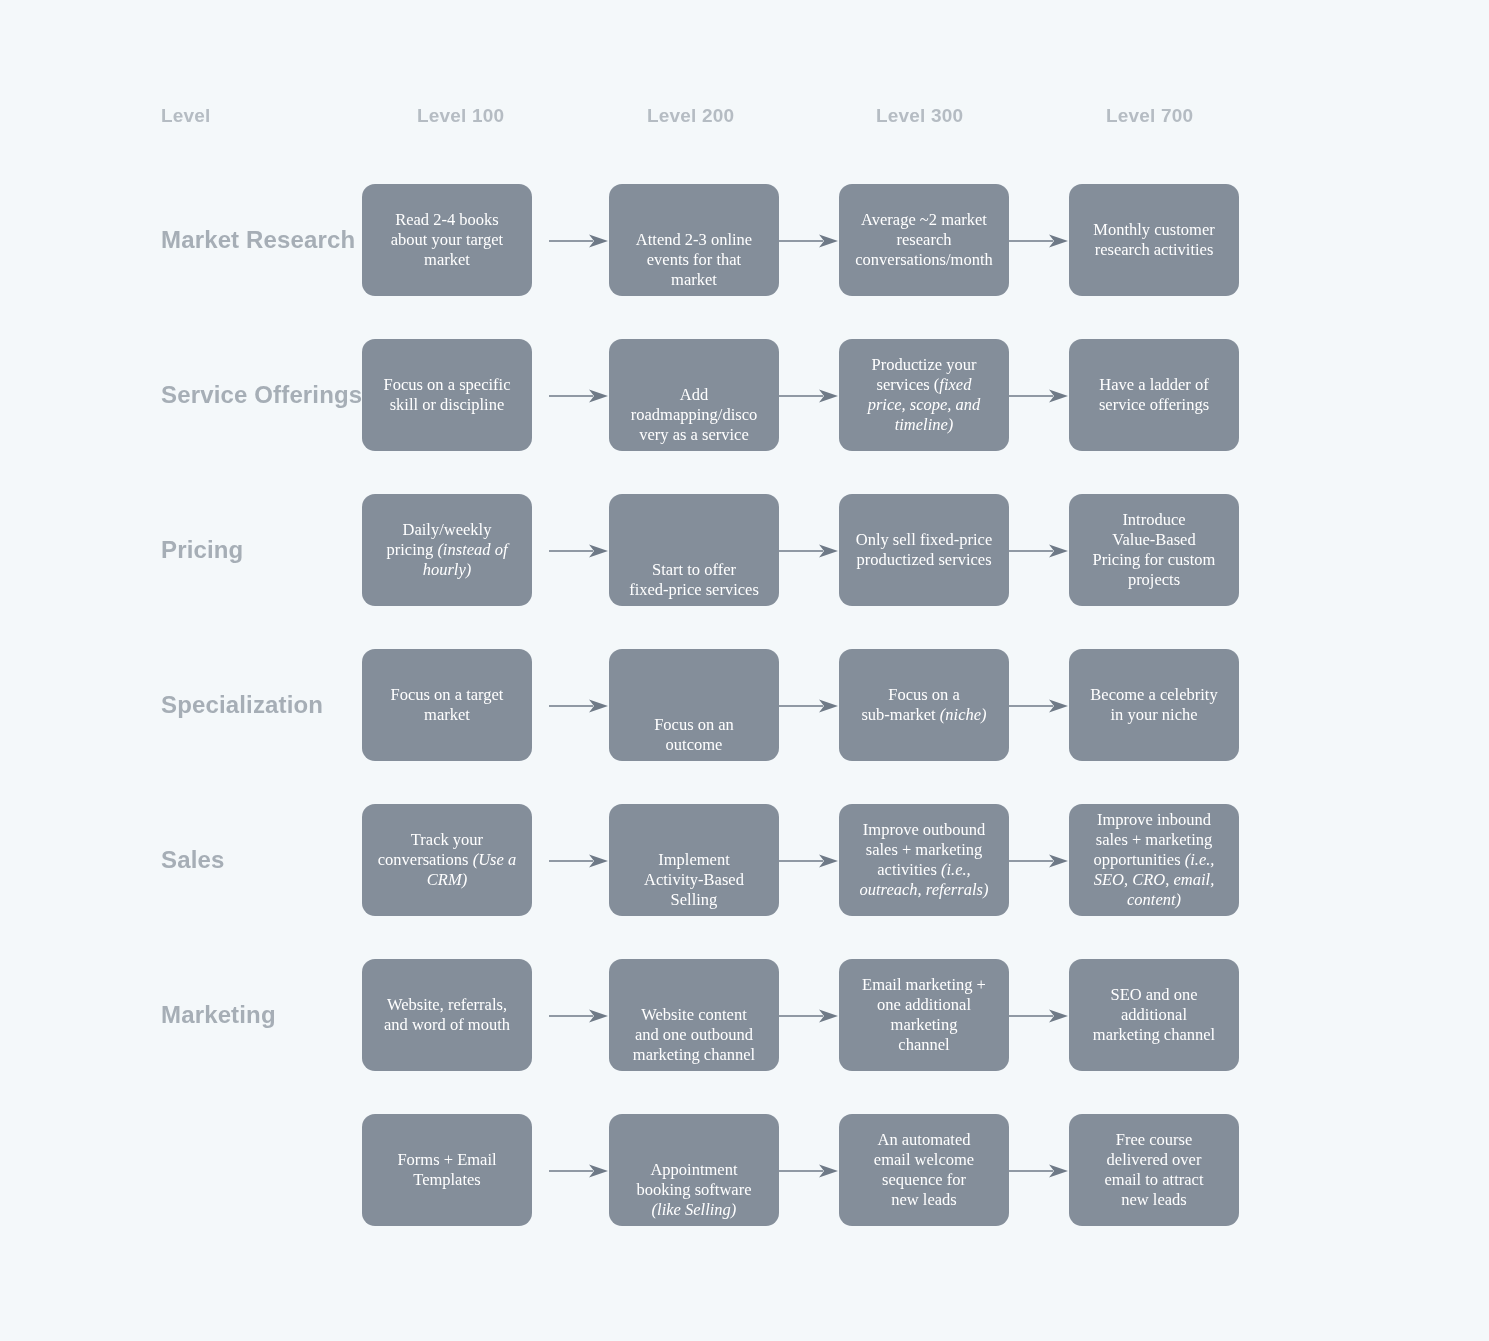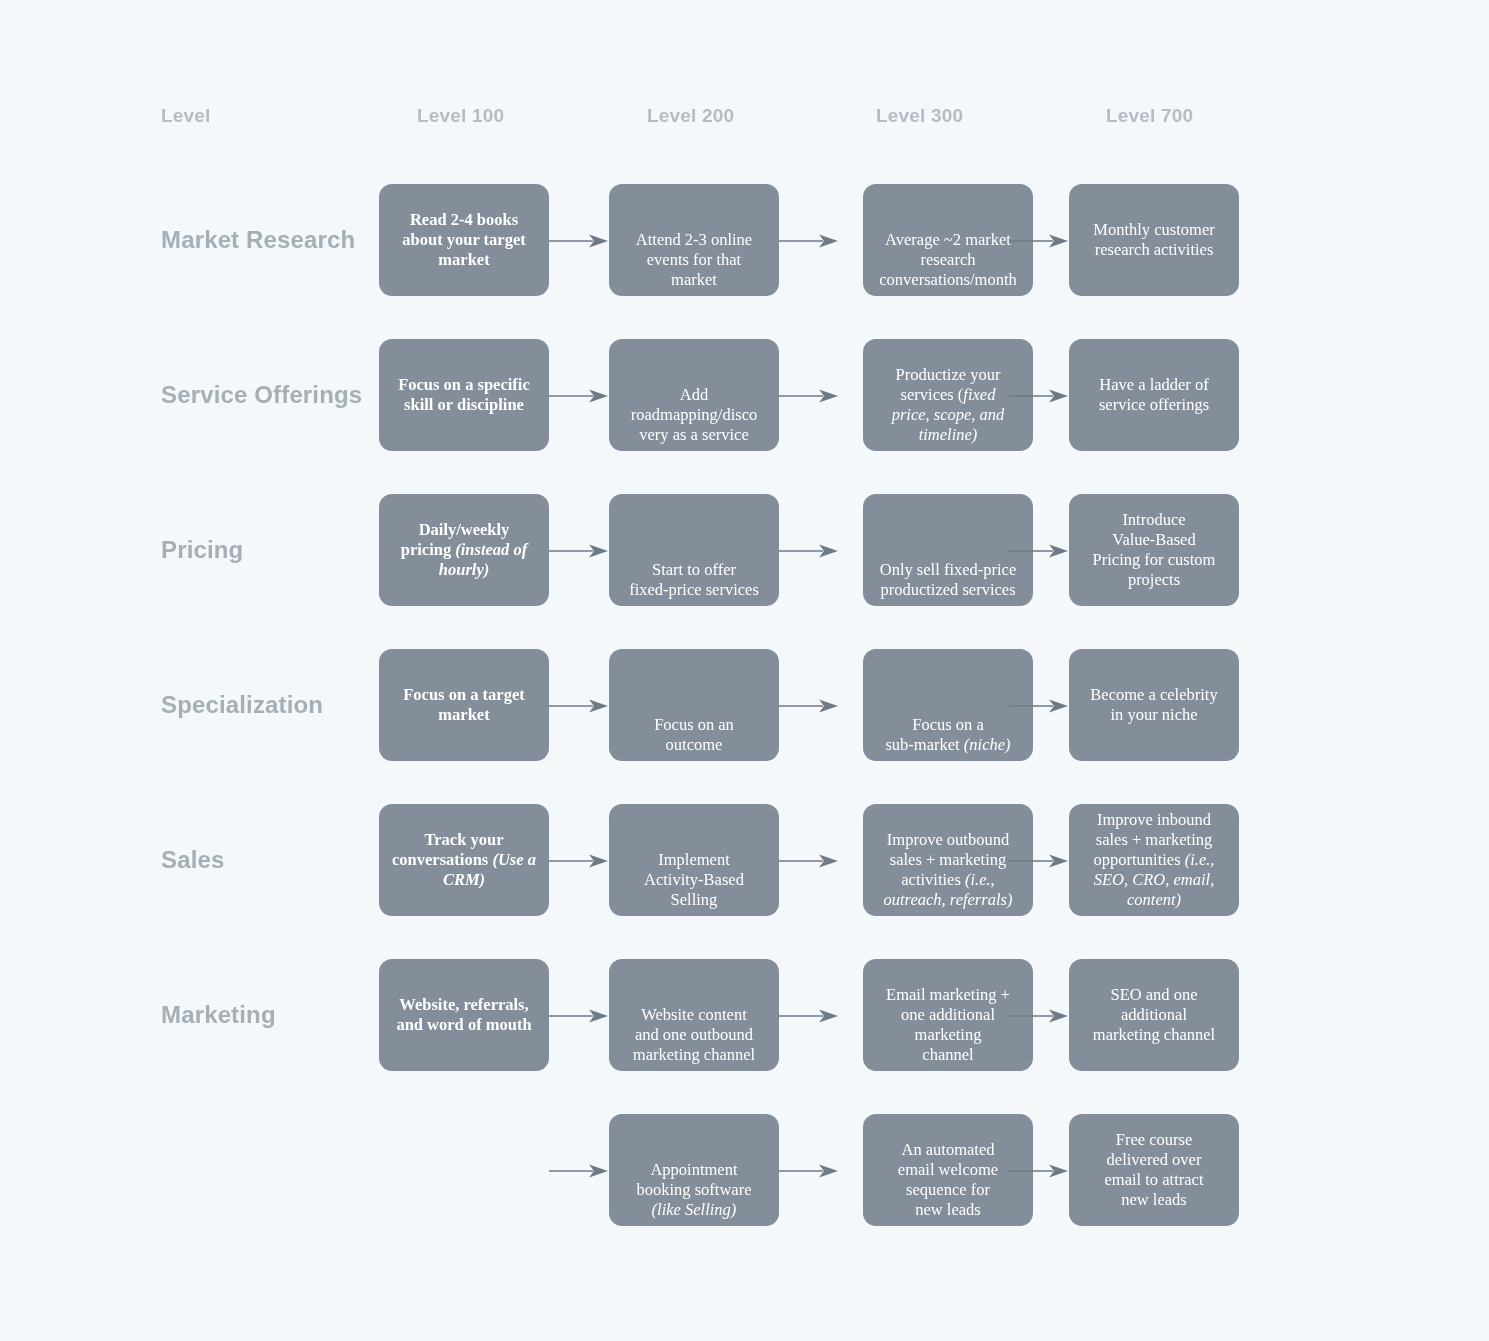--- a/index.html
+++ b/index.html
@@ -74,23 +74,23 @@
     width: 170px;
     height: 112px;
     background: #848e9a;
     border-radius: 13px;
     display: flex;
     align-items: center;
     justify-content: center;
     box-sizing: border-box;
     padding: 6px 8px;
   }
-  .cell.c1 { left: 379px; font-weight: bold; }
+  .cell.c1 { left: 362px; }
   .cell.c2 { left: 609px; align-items: flex-end; }
-  .cell.c3 { left: 863px; align-items: flex-end; }
+  .cell.c3 { left: 839px; }
   .cell.c4 { left: 1069px; }
 
   .cell-text {
     font-family: "Liberation Serif", serif;
     font-size: 16.5px;
     line-height: 1.22;
     color: #ffffff;
     text-align: center;
     width: 100%;
   }
@@ -278,20 +278,23 @@
         </div>
         <div class="arrow a3"><svg width="60" height="14" viewBox="0 0 60 14">
             <line x1="0" y1="7" x2="44" y2="7" stroke="#6f7a87" stroke-width="1.6"></line>
             <polygon points="40,0.5 59,7 40,13.5 45,7" fill="#6f7a87"></polygon>
           </svg></div>
         <div class="cell c4">
           <div class="cell-text">SEO and one<br>additional<br>marketing channel</div>
         </div>
       </div>
       <div class="row" style="top: 1114px;">
+        <div class="cell c1">
+          <div class="cell-text">Forms + Email<br>Templates</div>
+        </div>
         <div class="arrow a1"><svg width="60" height="14" viewBox="0 0 60 14">
             <line x1="0" y1="7" x2="44" y2="7" stroke="#6f7a87" stroke-width="1.6"></line>
             <polygon points="40,0.5 59,7 40,13.5 45,7" fill="#6f7a87"></polygon>
           </svg></div>
         <div class="cell c2">
           <div class="cell-text">Appointment<br>booking software<br><i>(like Selling)</i></div>
         </div>
         <div class="arrow a2"><svg width="60" height="14" viewBox="0 0 60 14">
             <line x1="0" y1="7" x2="44" y2="7" stroke="#6f7a87" stroke-width="1.6"></line>
             <polygon points="40,0.5 59,7 40,13.5 45,7" fill="#6f7a87"></polygon>

